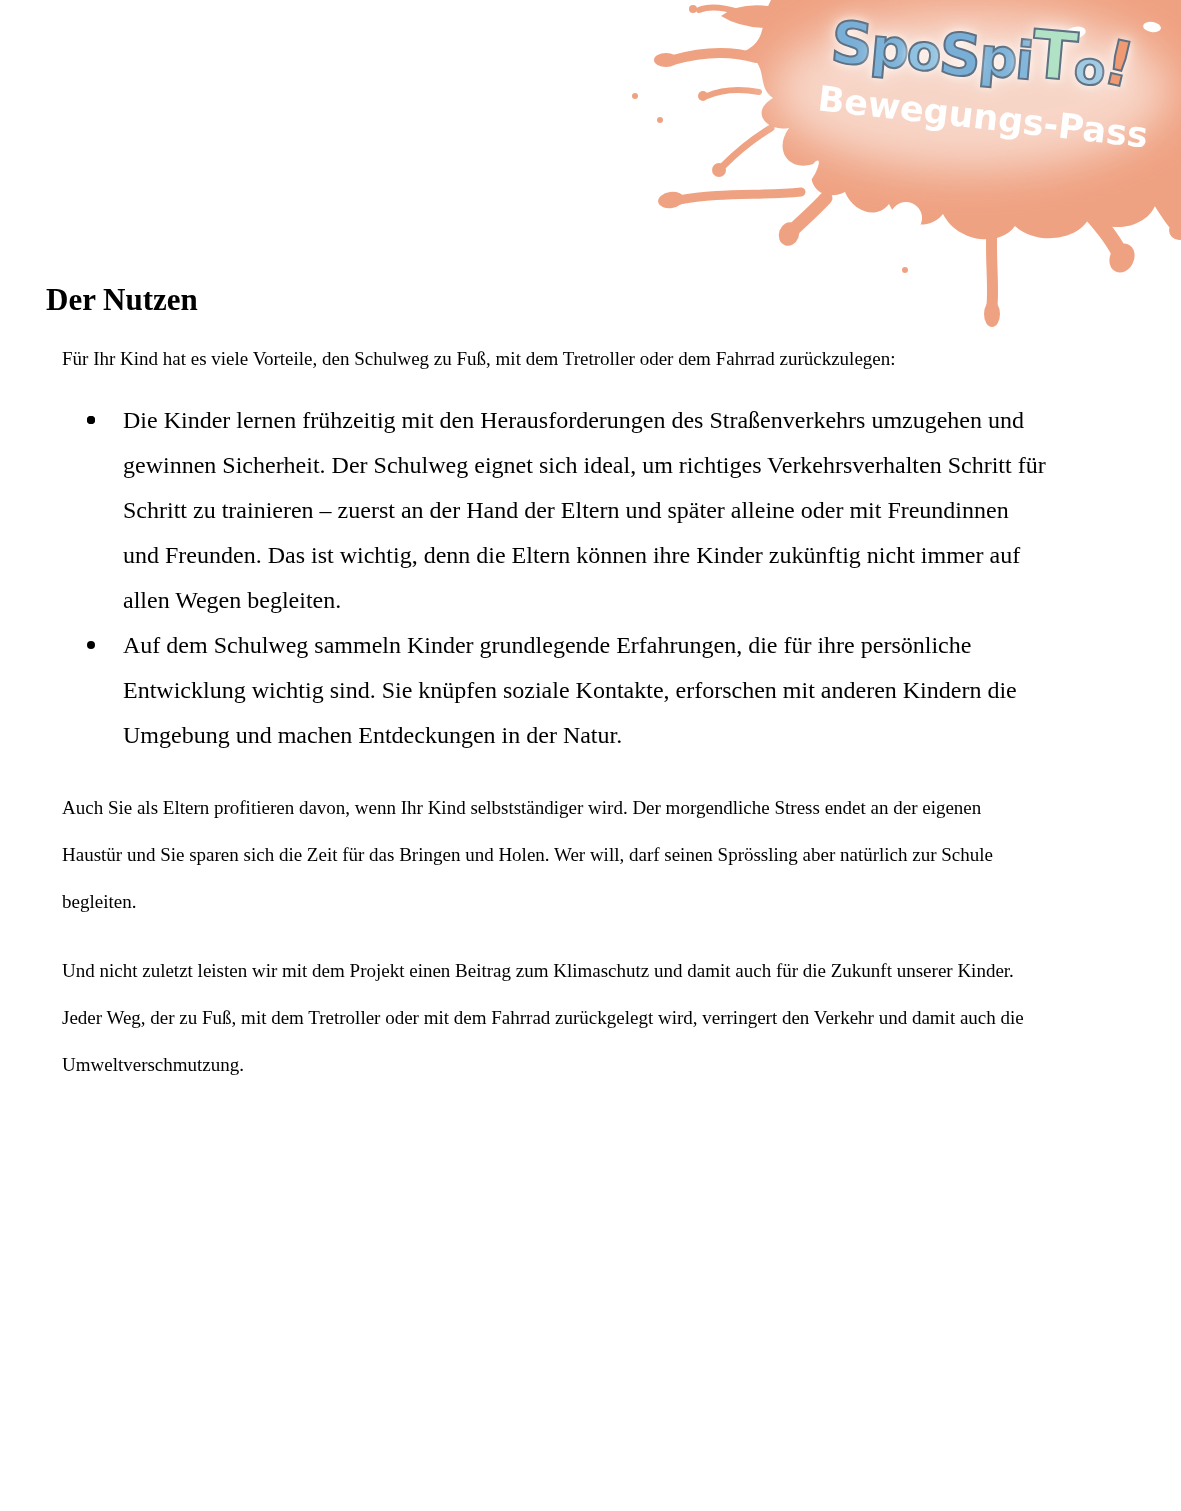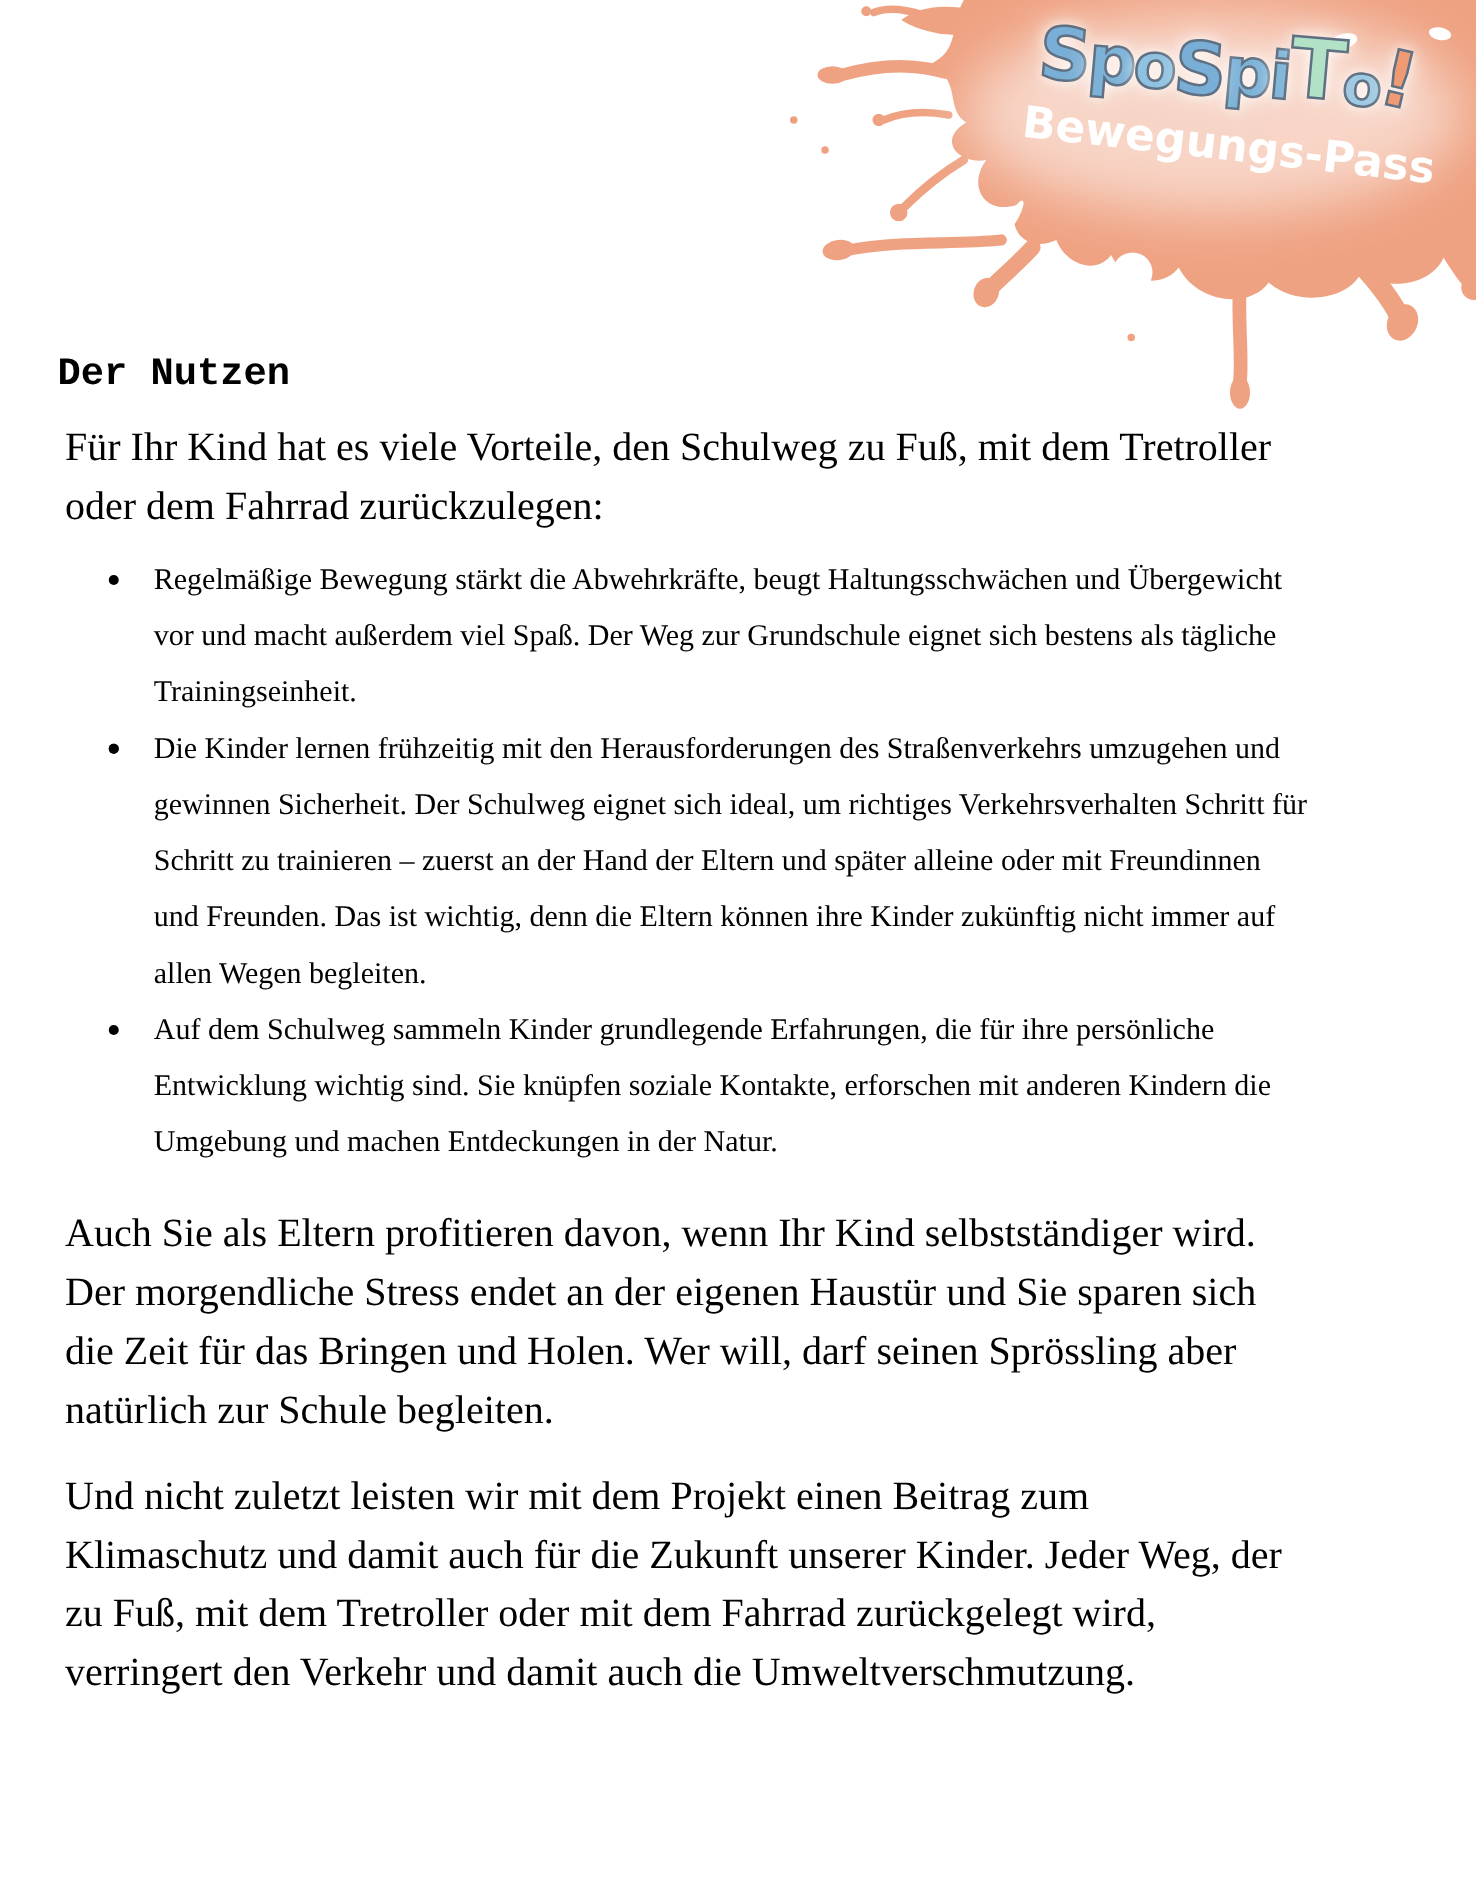--- a/index.html
+++ b/index.html
@@ -16,26 +16,26 @@
   .content {
     position: absolute;
     left: 46px; top: 0;
     width: 1000px;
   }
   h1.doc-title {
     margin: 0;
     padding-top: 282px;
     font-size: 31px;
     font-weight: bold;
-    font-family: Liberation Mono, monospace;
+    font-family: Liberation Serif, serif;
   }
   .content p {
-    font-size: 32px;
+    font-size: 19px;
     line-height: 47px;
-    margin: 6px;
+    margin: 16px;
   }
   p.intro   { margin-top: 17px; }
   p.para-2  { margin-top: 26px; }
   p.para-3  { margin-top: 22px; }
 
   ul.benefits {
     list-style: none;
     margin: 14px 0 0 0;
     padding: 0;
   }
@@ -169,24 +169,20 @@
 
   <div class="content">
 
     <h1 class="doc-title">Der Nutzen</h1>
 
     <p class="intro">Für Ihr Kind hat es viele Vorteile, den Schulweg zu Fuß, mit dem Tretroller oder dem Fahrrad zurückzulegen:</p>
 
     <ul class="benefits">
       <li>
         <span class="bullet-marker"></span>
-        <span>Regelmäßige Bewegung stärkt die Abwehrkräfte, beugt Haltungsschwächen und Übergewicht vor und macht außerdem viel Spaß. Der Weg zur Grundschule eignet sich bestens als tägliche Trainingseinheit.</span>
-      </li>
-      <li>
-        <span class="bullet-marker"></span>
       </li>
       <li>
         <span class="bullet-marker"></span>
         <span>Die Kinder lernen frühzeitig mit den Herausforderungen des Straßenverkehrs umzugehen und gewinnen Sicherheit. Der Schulweg eignet sich ideal, um richtiges Verkehrsverhalten Schritt für Schritt zu trainieren – zuerst an der Hand der Eltern und später alleine oder mit Freundinnen und Freunden. Das ist wichtig, denn die Eltern können ihre Kinder zukünftig nicht immer auf allen Wegen begleiten.</span>
       </li>
       <li>
         <span class="bullet-marker"></span>
         <span>Auf dem Schulweg sammeln Kinder grundlegende Erfahrungen, die für ihre persönliche Entwicklung wichtig sind. Sie knüpfen soziale Kontakte, erforschen mit anderen Kindern die Umgebung und machen Entdeckungen in der Natur.</span><br>
       </li>
     </ul>

